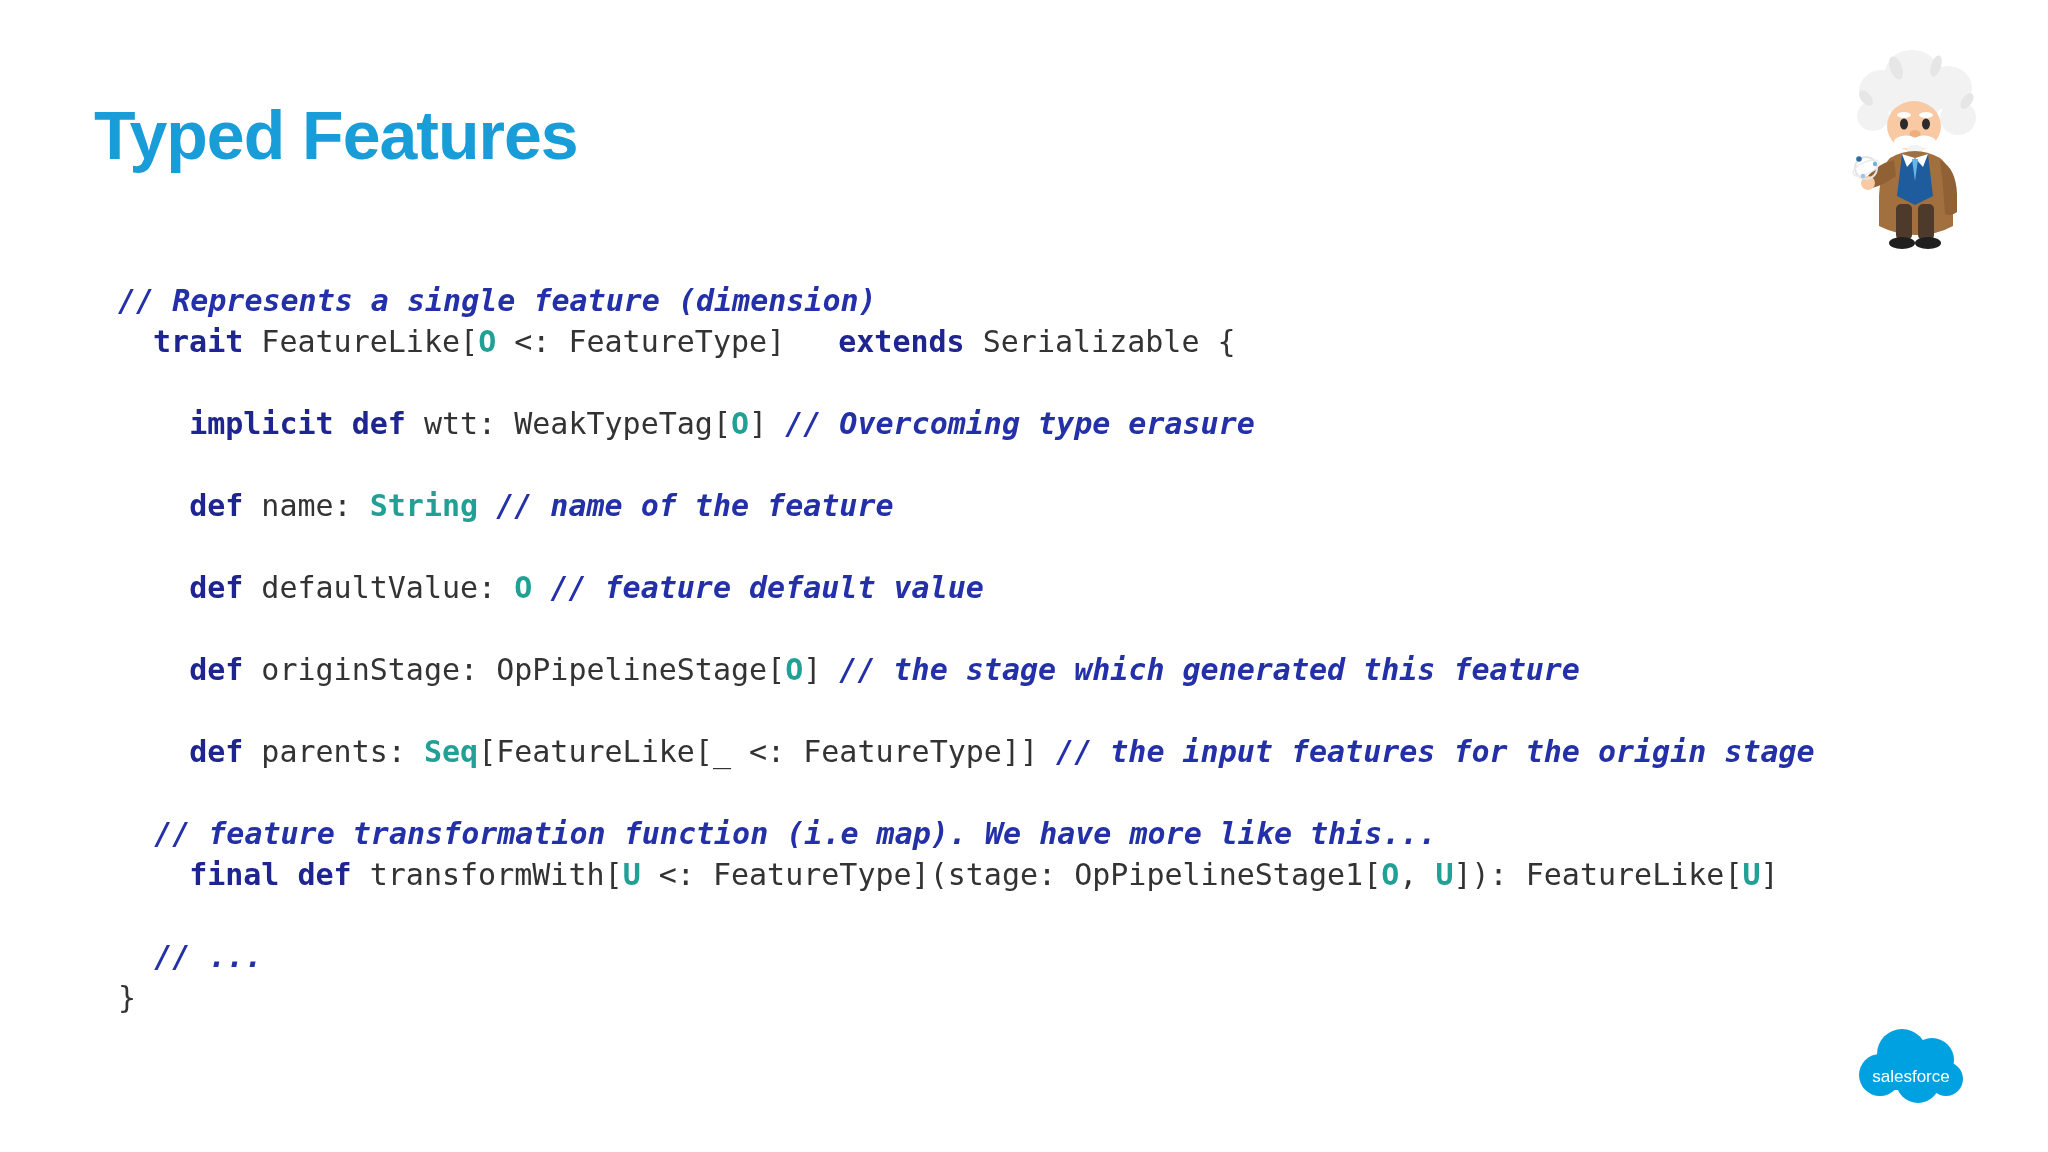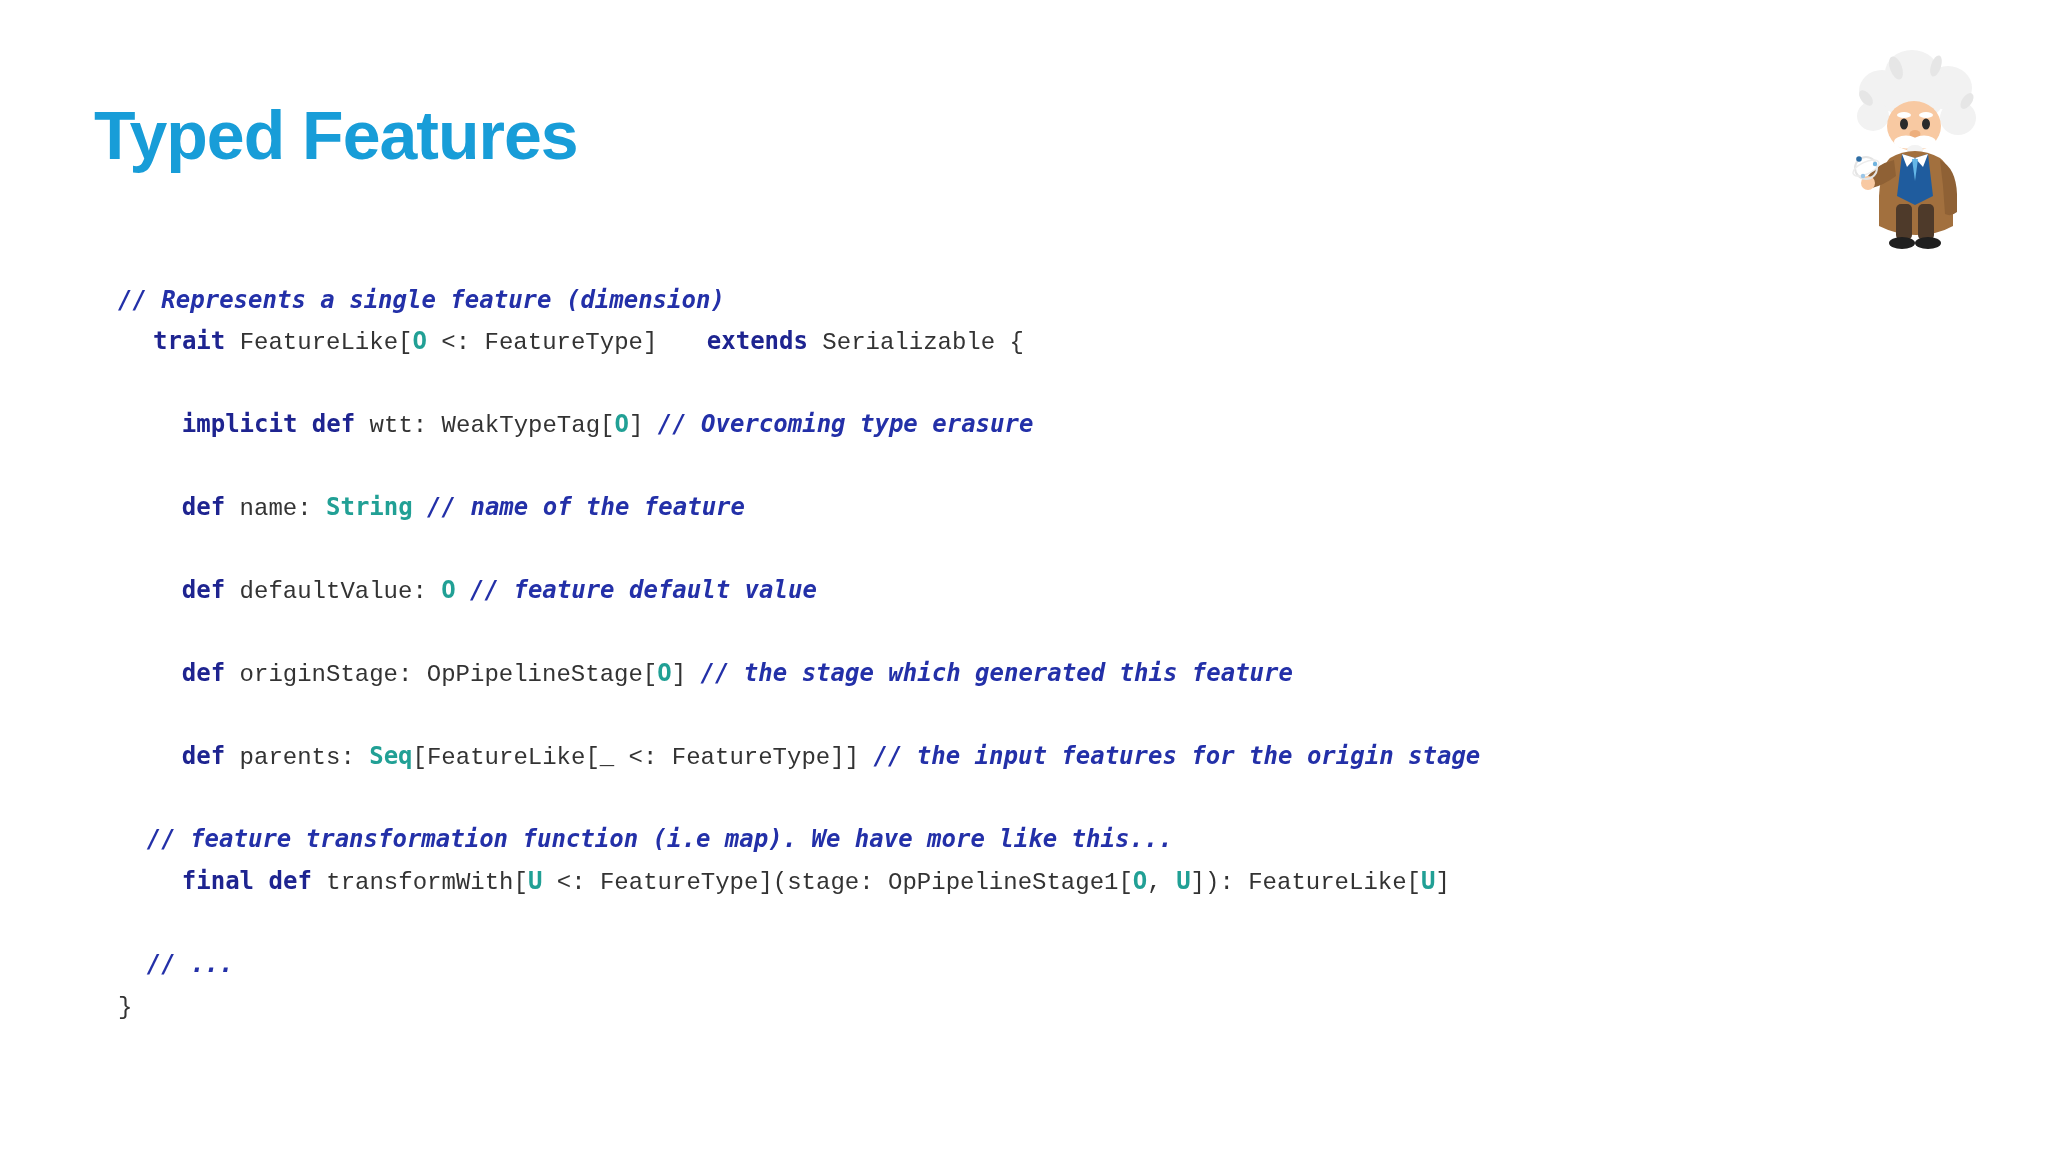--- a/index.html
+++ b/index.html
@@ -15,28 +15,28 @@
     position:absolute; left:94px; top:96px;
     font-size:68px; font-weight:bold; letter-spacing:-1px;
     color:var(--title,#189DD8);
   }
 
   .mascot{ position:absolute; left:1852px; top:46px; width:130px; height:210px; }
 
   .code-block{
     position:absolute; left:118px; top:280px;
     font-family:"DejaVu Sans Mono", monospace;
-    font-size:24px; line-height:41px;
+    font-size:30px; line-height:41px;
     white-space:pre;
   }
   .code-line{ white-space:pre; }
   .keyword{ color:var(--keyword,#1E2490); font-weight:bold;margin-left:35px; }
   .comment{ color:var(--comment,#2330A8); font-weight:bold; font-style:italic; }
   .type{ color:var(--type,#21A095); font-weight:bold; }
-  .plain{ color:var(--plain,#333333);font-family:Liberation Mono, monospace; }
+  .plain{ color:var(--plain,#333333); }
 
   .sf-logo{ position:absolute; left:1856px; top:1022px; width:110px; height:86px; }
   .sf-logo text{
     font-family:"Liberation Sans", sans-serif;
     font-size:17px; fill:#ffffff;
   }
 </style>
 </head>
 <body>
 
@@ -96,14 +96,27 @@
       <rect x="44" y="158" width="16" height="36" rx="5" fill="#4E3A2A"></rect>
       <rect x="66" y="158" width="16" height="36" rx="5" fill="#4E3A2A"></rect>
 
       <ellipse cx="50" cy="197" rx="13" ry="6" fill="#1F1F1F"></ellipse>
       <ellipse cx="76" cy="197" rx="13" ry="6" fill="#1F1F1F"></ellipse>
     </svg>
   </div>
 
   <div class="code-block"><div class="code-line"><span class="comment">// Represents a single feature (dimension)</span></div><div class="code-line"><span class="keyword">trait</span><span class="plain"> FeatureLike[</span><span class="type">O</span><span class="plain"> &lt;: FeatureType] </span><span class="keyword">extends</span><span class="plain"> Serializable {</span></div><div class="code-line">&nbsp;</div><div class="code-line"><span class="plain">  </span><span class="keyword">implicit def</span><span class="plain"> wtt: WeakTypeTag[</span><span class="type">O</span><span class="plain">] </span><span class="comment">// Overcoming type erasure</span></div><div class="code-line">&nbsp;</div><div class="code-line"><span class="plain">  </span><span class="keyword">def</span><span class="plain"> name: </span><span class="type">String</span><span class="plain"> </span><span class="comment">// name of the feature</span></div><div class="code-line">&nbsp;</div><div class="code-line"><span class="plain">  </span><span class="keyword">def</span><span class="plain"> defaultValue: </span><span class="type">O</span><span class="plain"> </span><span class="comment">// feature default value</span></div><div class="code-line">&nbsp;</div><div class="code-line"><span class="plain">  </span><span class="keyword">def</span><span class="plain"> originStage: OpPipelineStage[</span><span class="type">O</span><span class="plain">] </span><span class="comment">// the stage which generated this feature</span></div><div class="code-line">&nbsp;</div><div class="code-line"><span class="plain">  </span><span class="keyword">def</span><span class="plain"> parents: </span><span class="type">Seq</span><span class="plain">[FeatureLike[_ &lt;: FeatureType]] </span><span class="comment">// the input features for the origin stage</span></div><div class="code-line">&nbsp;</div><div class="code-line"><span class="plain">  </span><span class="comment">// feature transformation function (i.e map). We have more like this...</span></div><div class="code-line"><span class="plain">  </span><span class="keyword">final def</span><span class="plain"> transformWith[</span><span class="type">U</span><span class="plain"> &lt;: FeatureType](stage: OpPipelineStage1[</span><span class="type">O</span><span class="plain">, </span><span class="type">U</span><span class="plain">]): FeatureLike[</span><span class="type">U</span><span class="plain">]</span></div><div class="code-line">&nbsp;</div><div class="code-line"><span class="plain">  </span><span class="comment">// ...</span></div><div class="code-line"><span class="plain">}</span></div></div>
 
+  <div class="sf-logo">
+    <svg viewBox="0 0 110 86" width="110" height="86">
+      <g fill="#00A1E0">
+        <circle cx="24" cy="53" r="21"></circle>
+        <circle cx="46" cy="32" r="25"></circle>
+        <circle cx="76" cy="38" r="22"></circle>
+        <circle cx="90" cy="57" r="17"></circle>
+        <circle cx="62" cy="59" r="22"></circle>
+        <rect x="24" y="48" width="64" height="20"></rect>
+      </g>
+      <text x="55" y="60" text-anchor="middle">salesforce</text>
+    </svg>
+  </div>
 
 </div>
 
 </body></html>

